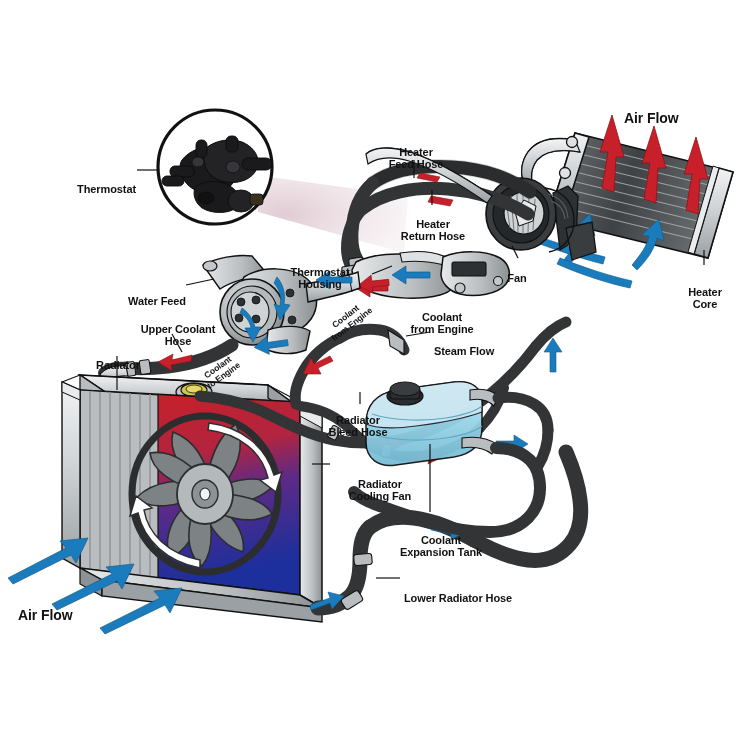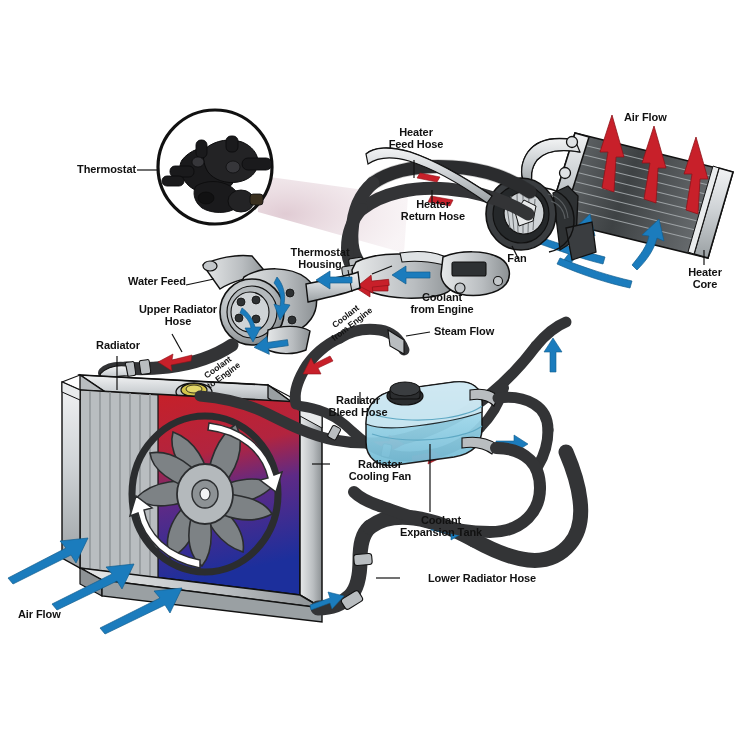--- a/index.html
+++ b/index.html
@@ -6,22 +6,22 @@
   body{width:750px;height:750px;overflow:hidden;
        font-family:"Liberation Sans",sans-serif;}
   #stage{position:relative;width:750px;height:750px;background:#fff;}
   svg#art{position:absolute;left:0;top:0;width:750px;height:750px;}
   .lbl{position:absolute;font-family:"Liberation Sans",sans-serif;
        font-weight:bold;color:#111;line-height:1.12;letter-spacing:-0.1px;
        white-space:pre;}
   .lbl.c{text-align:center;}
   .lbl.r{text-align:right;}
   .lbl.l{text-align:left;}
-  .s12{font-size:11px;}
-  .s11{font-size:11px;}
+  .s12{font-size:14px;}
+  .s11{font-size:11px;margin-top:20px;}
   .s9{font-size:8.6px;}
   .rot-a{transform:rotate(-38deg);transform-origin:50% 50%;}
   .rot-b{transform:rotate(-36deg);transform-origin:50% 50%;}
 </style>
 </head>
 <body>
 
 <div id="stage">
 
 <svg id="art" viewBox="0 0 750 750">
@@ -410,21 +410,21 @@
   </g>
 </svg>
 
 <div class="lbl s11 r" style="left:48px;top:163px;width:88px;">Thermostat</div>
 
 <div class="lbl s11 c" style="left:272px;top:246px;width:96px;">Thermostat
 Housing</div>
 
 <div class="lbl s11 r" style="left:96px;top:275px;width:90px;">Water Feed</div>
 
-<div class="lbl s11 c" style="left:124px;top:303px;width:108px;">Upper Radiator
+<div class="lbl s11 c" style="left:124px;top:303px;width:108px;">Upper Coolant
 Hose</div>
 
 <div class="lbl s11 c" style="left:83px;top:339px;width:70px;">Radiator</div>
 
 <div class="lbl s11 c" style="left:374px;top:126px;width:84px;">Heater
 Feed Hose</div>
 
 <div class="lbl s11 c" style="left:383px;top:198px;width:100px;">Heater
 Return Hose</div>
 
@@ -448,17 +448,17 @@
 
 <div class="lbl s11 c" style="left:312px;top:394px;width:92px;">Radiator
 Bleed Hose</div>
 
 <div class="lbl s11 c" style="left:334px;top:458px;width:92px;">Radiator
 Cooling Fan</div>
 
 <div class="lbl s11 c" style="left:386px;top:514px;width:110px;">Coolant
 Expansion Tank</div>
 
-<div class="lbl s11 l" style="left:428px;top:572px;width:130px;">Lower Radiator Hose</div>
+<div class="lbl s11 l" style="left:404px;top:572px;width:130px;">Lower Radiator Hose</div>
 
 <div class="lbl s12 l" style="left:18px;top:608px;width:80px;">Air Flow</div>
 
 </div>
 
 </body></html>

